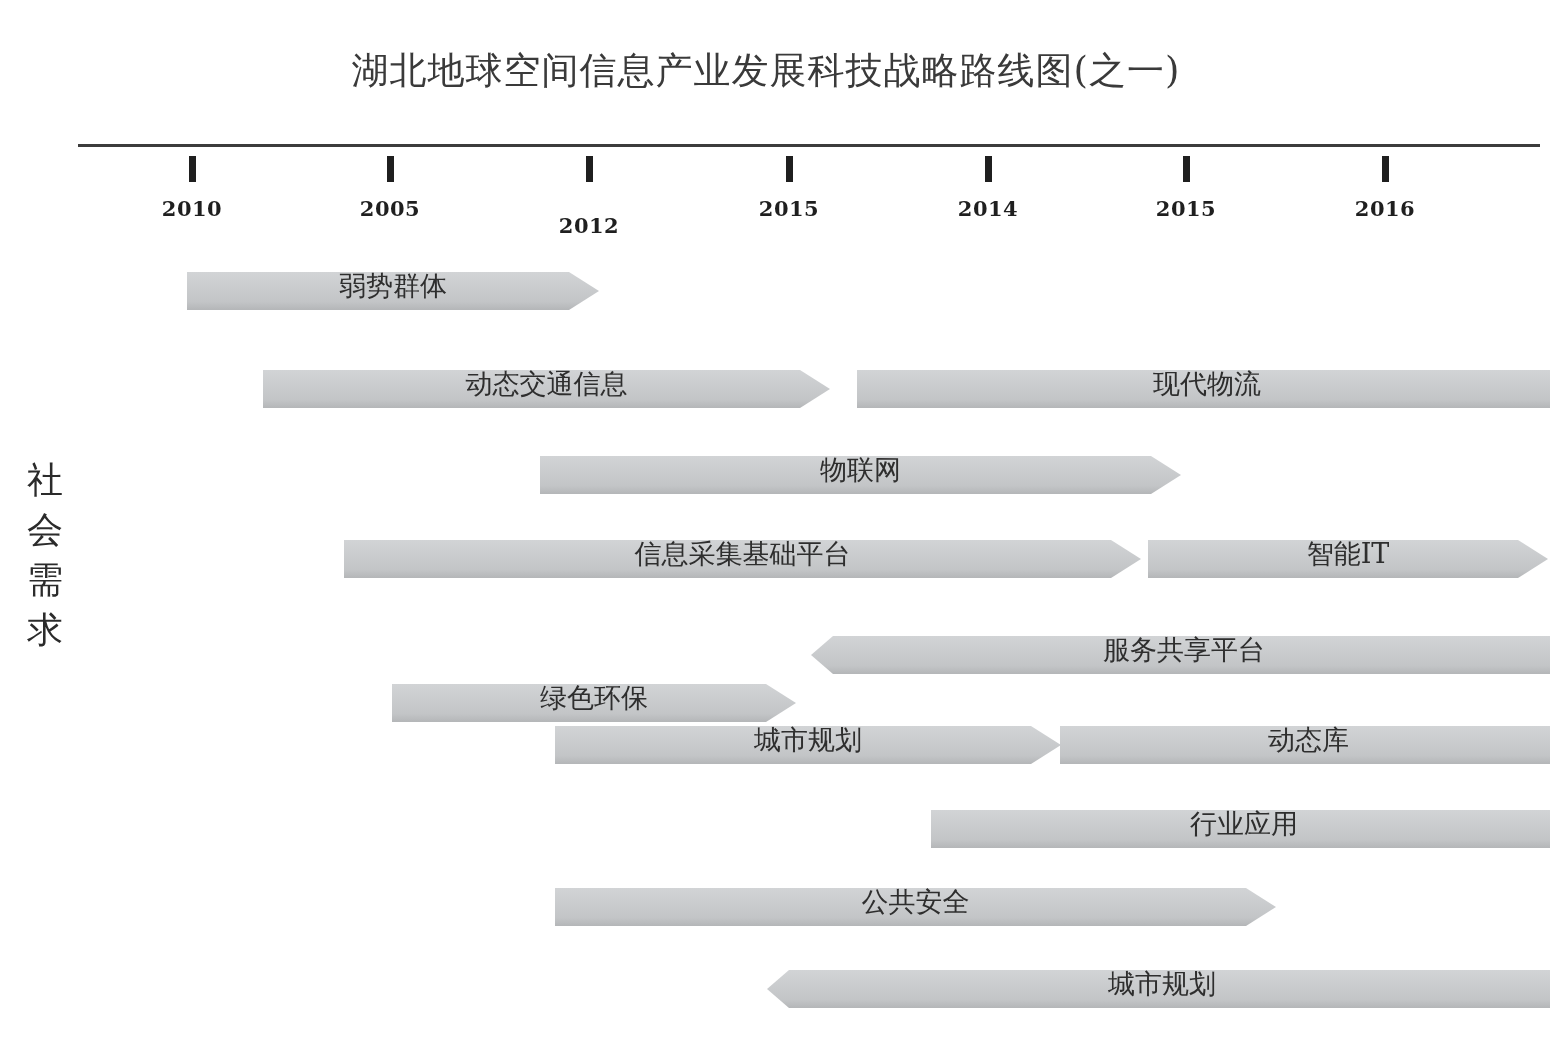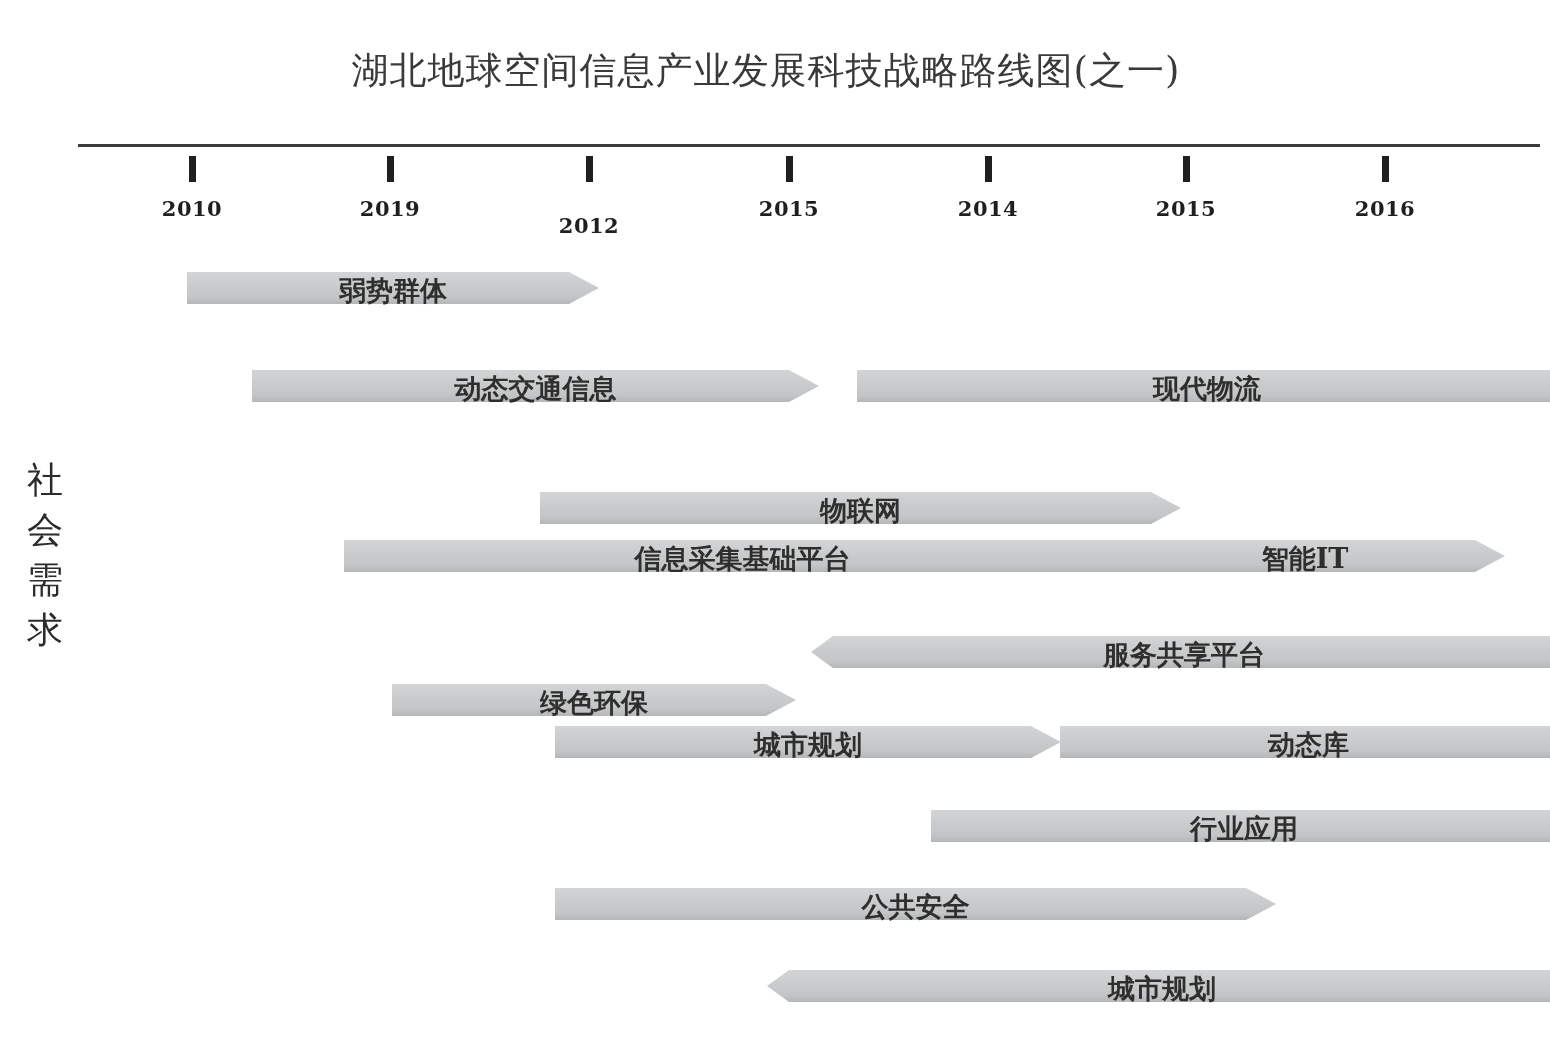--- a/index.html
+++ b/index.html
@@ -73,26 +73,25 @@
     color: #2b2b2b;
     font-family: "DejaVu Serif", "Liberation Serif", serif;
   }
   #side-label span {
     display: block;
   }
 
   
   .bar {
     position: absolute;
-    height: 32px;
+    height: 38px;
     display: flex;
-    align-items: flex-end;
+    align-items: flex-start;
     justify-content: center;
     box-sizing: border-box;
-    font-weight: bold;
   }
   .bar .bar-shape {
     position: absolute;
     left: 0;
     top: 0;
     right: 0;
     bottom: 0;
     background: linear-gradient(to bottom,
                 #d2d4d6 0%,
                 #c9cbcd 45%,
@@ -134,57 +133,57 @@
     <div class="axis-tick" style="left: 189px;"></div>
     <div class="axis-tick" style="left: 387px;"></div>
     <div class="axis-tick" style="left: 586px;"></div>
     <div class="axis-tick" style="left: 786px;"></div>
     <div class="axis-tick" style="left: 985px;"></div>
     <div class="axis-tick" style="left: 1183px;"></div>
     <div class="axis-tick" style="left: 1382px;"></div>
   </div>
 <div id="axis-labels">
     <div class="axis-label" style="left: 192px;">2010</div>
-    <div class="axis-label" style="left: 390px;">2019</div>
+    <div class="axis-label" style="left: 390px;">2005</div>
     <div class="axis-label" style="left: 589px; margin-top: 17px;">2012</div>
     <div class="axis-label" style="left: 789px;">2015</div>
     <div class="axis-label" style="left: 988px;">2014</div>
     <div class="axis-label" style="left: 1186px;">2015</div>
     <div class="axis-label" style="left: 1385px;">2016</div>
   </div>
 
 <div id="side-label">
     <span>社</span>
     <span>会</span>
     <span>需</span>
     <span>求</span>
   </div>
 
 <div id="bars-layer">
     <div class="bar head-right" style="left: 187px; top: 272px; width: 412px;">
       <div class="bar-shape"></div>
       <div class="bar-label">弱势群体</div>
     </div>
-    <div class="bar head-right" style="left: 252px; top: 370px; width: 567px;">
+    <div class="bar head-right" style="left: 263px; top: 370px; width: 567px;">
       <div class="bar-shape"></div>
       <div class="bar-label">动态交通信息</div>
     </div>
     <div class="bar head-flat" style="left: 857px; top: 370px; width: 700px;">
       <div class="bar-shape"></div>
       <div class="bar-label">现代物流</div>
     </div>
-    <div class="bar head-right" style="left: 540px; top: 456px; width: 641px; margin-top: 36px;">
+    <div class="bar head-right" style="left: 540px; top: 456px; width: 641px;">
       <div class="bar-shape"></div>
       <div class="bar-label">物联网</div>
     </div>
     <div class="bar head-right" style="left: 344px; top: 540px; width: 797px;">
       <div class="bar-shape"></div>
       <div class="bar-label">信息采集基础平台</div>
     </div>
-    <div class="bar head-right" style="left: 1105px; top: 540px; width: 400px;">
+    <div class="bar head-right" style="left: 1148px; top: 540px; width: 400px;">
       <div class="bar-shape"></div>
       <div class="bar-label">智能IT</div>
     </div>
     <div class="bar head-right" style="left: 392px; top: 636px; width: 404px; margin-top: 48px;">
       <div class="bar-shape"></div>
       <div class="bar-label">绿色环保</div>
     </div>
     <div class="bar tail-point" style="left: 811px; top: 636px; width: 746px;">
       <div class="bar-shape"></div>
       <div class="bar-label">服务共享平台</div>

